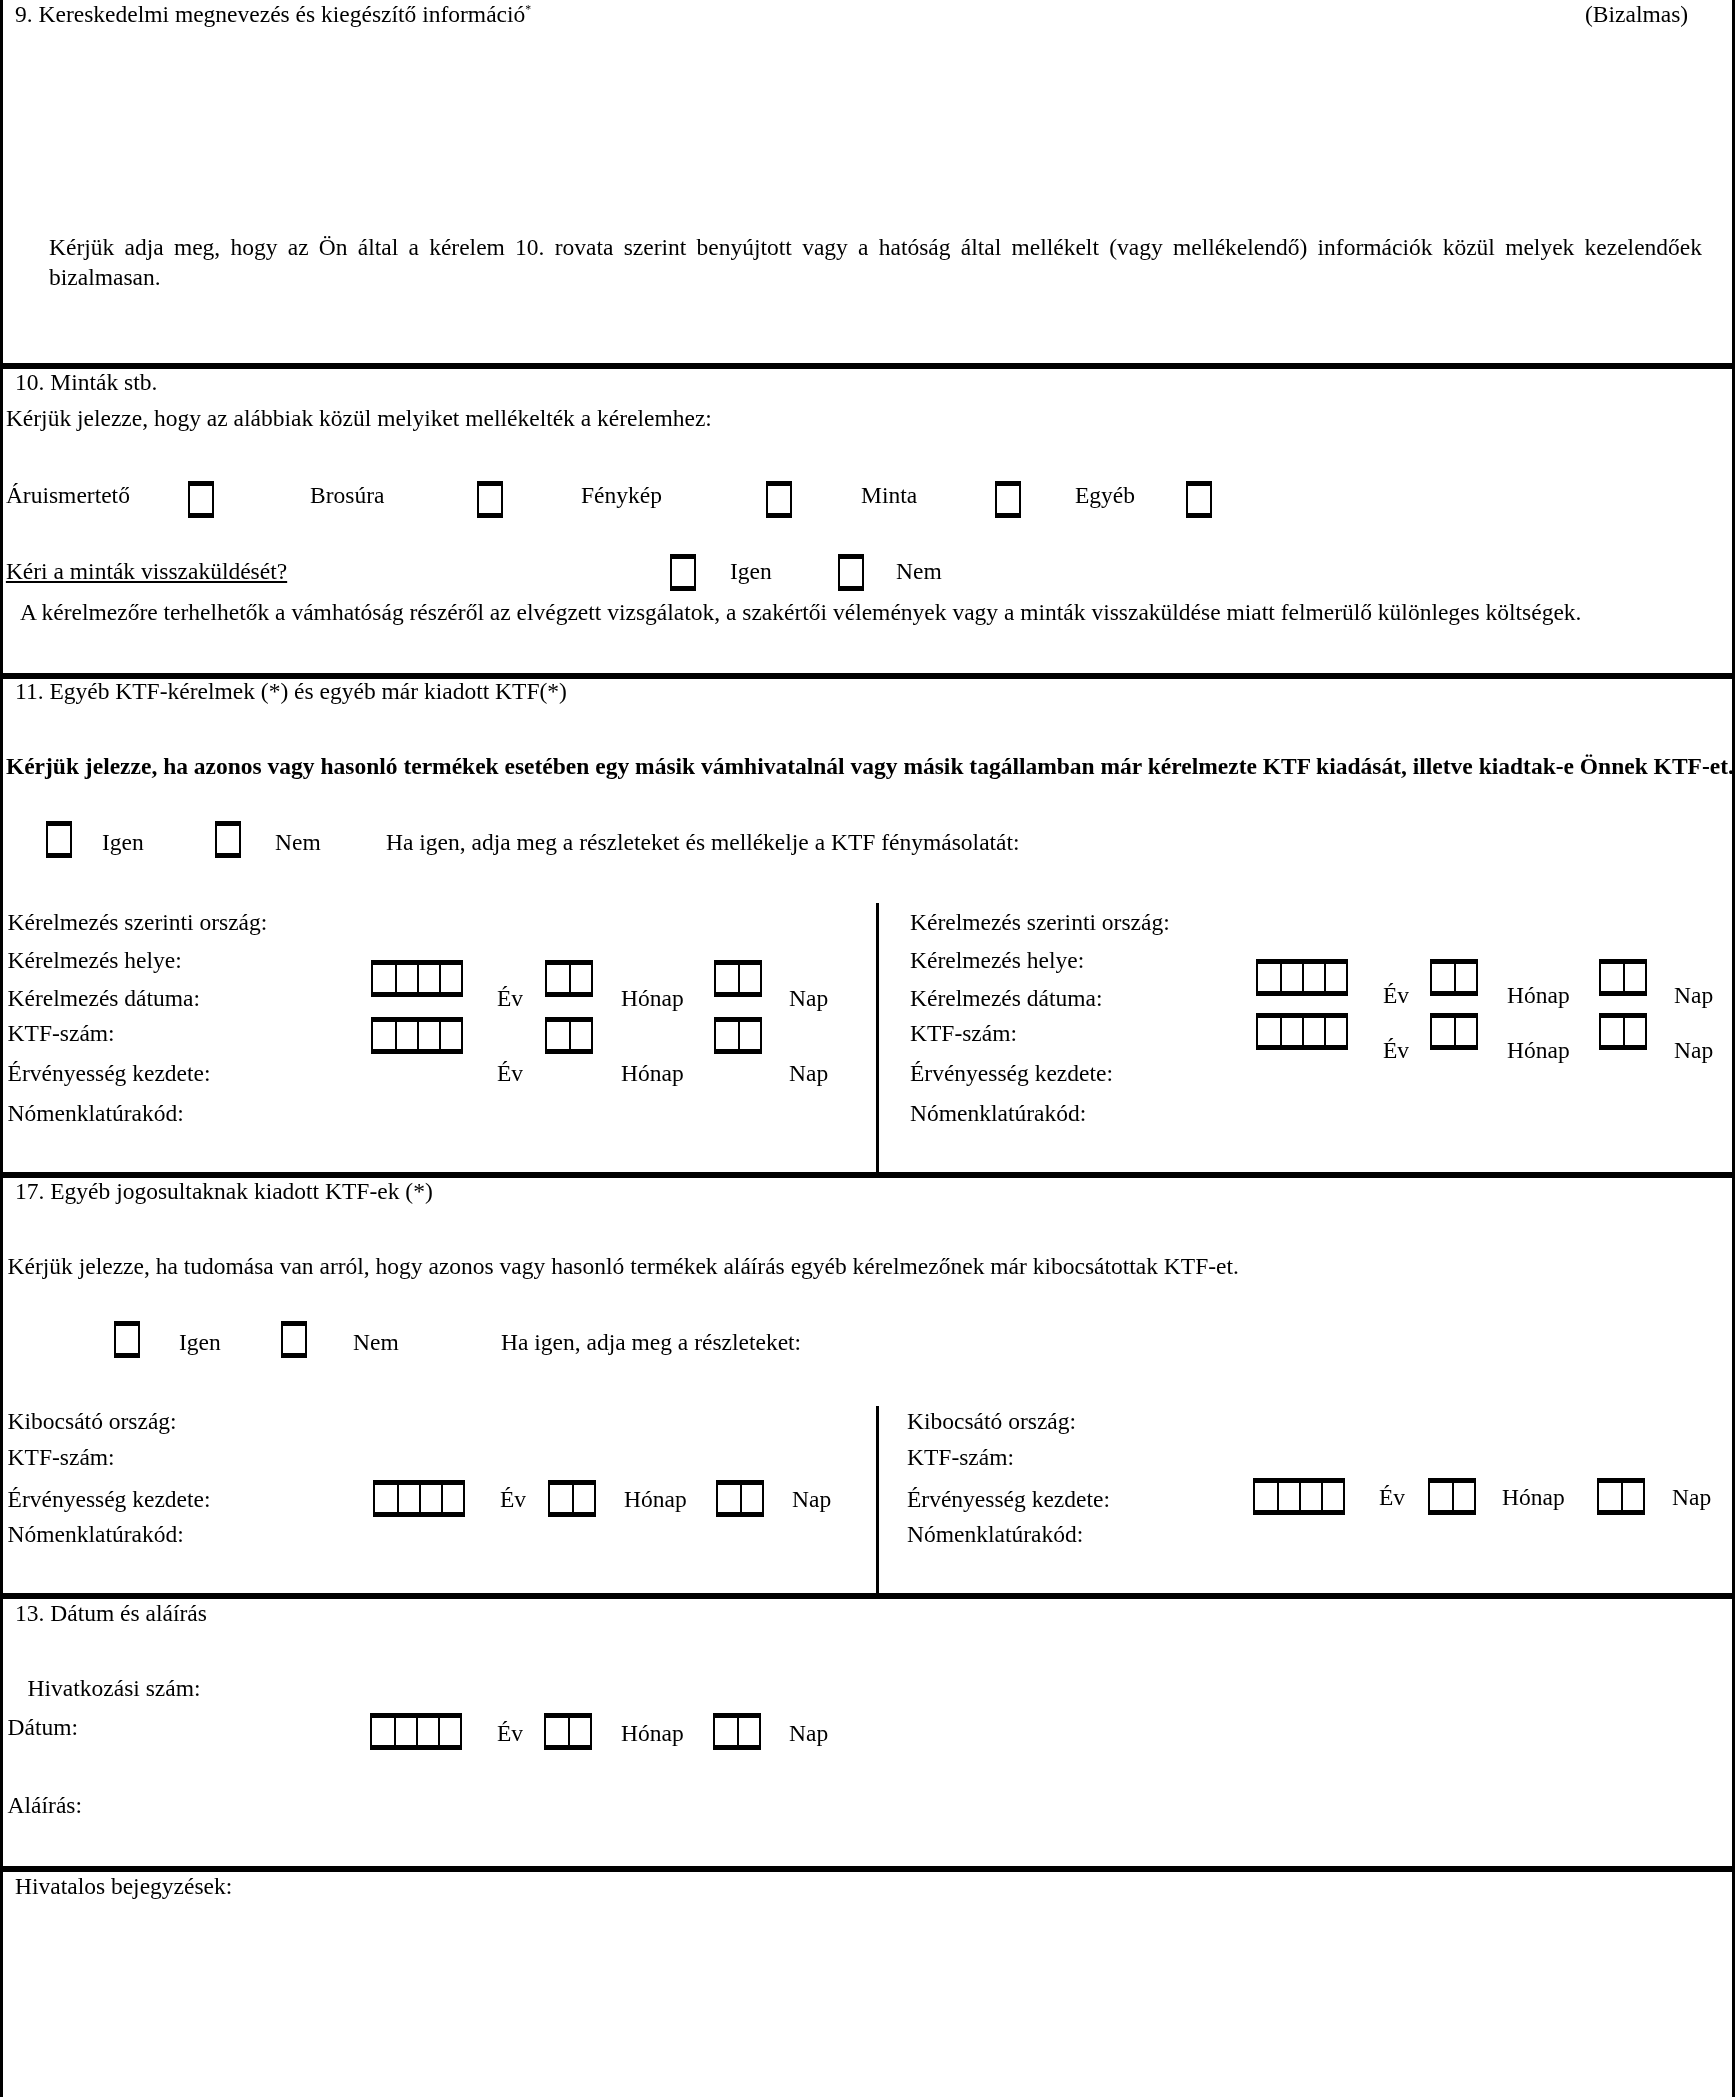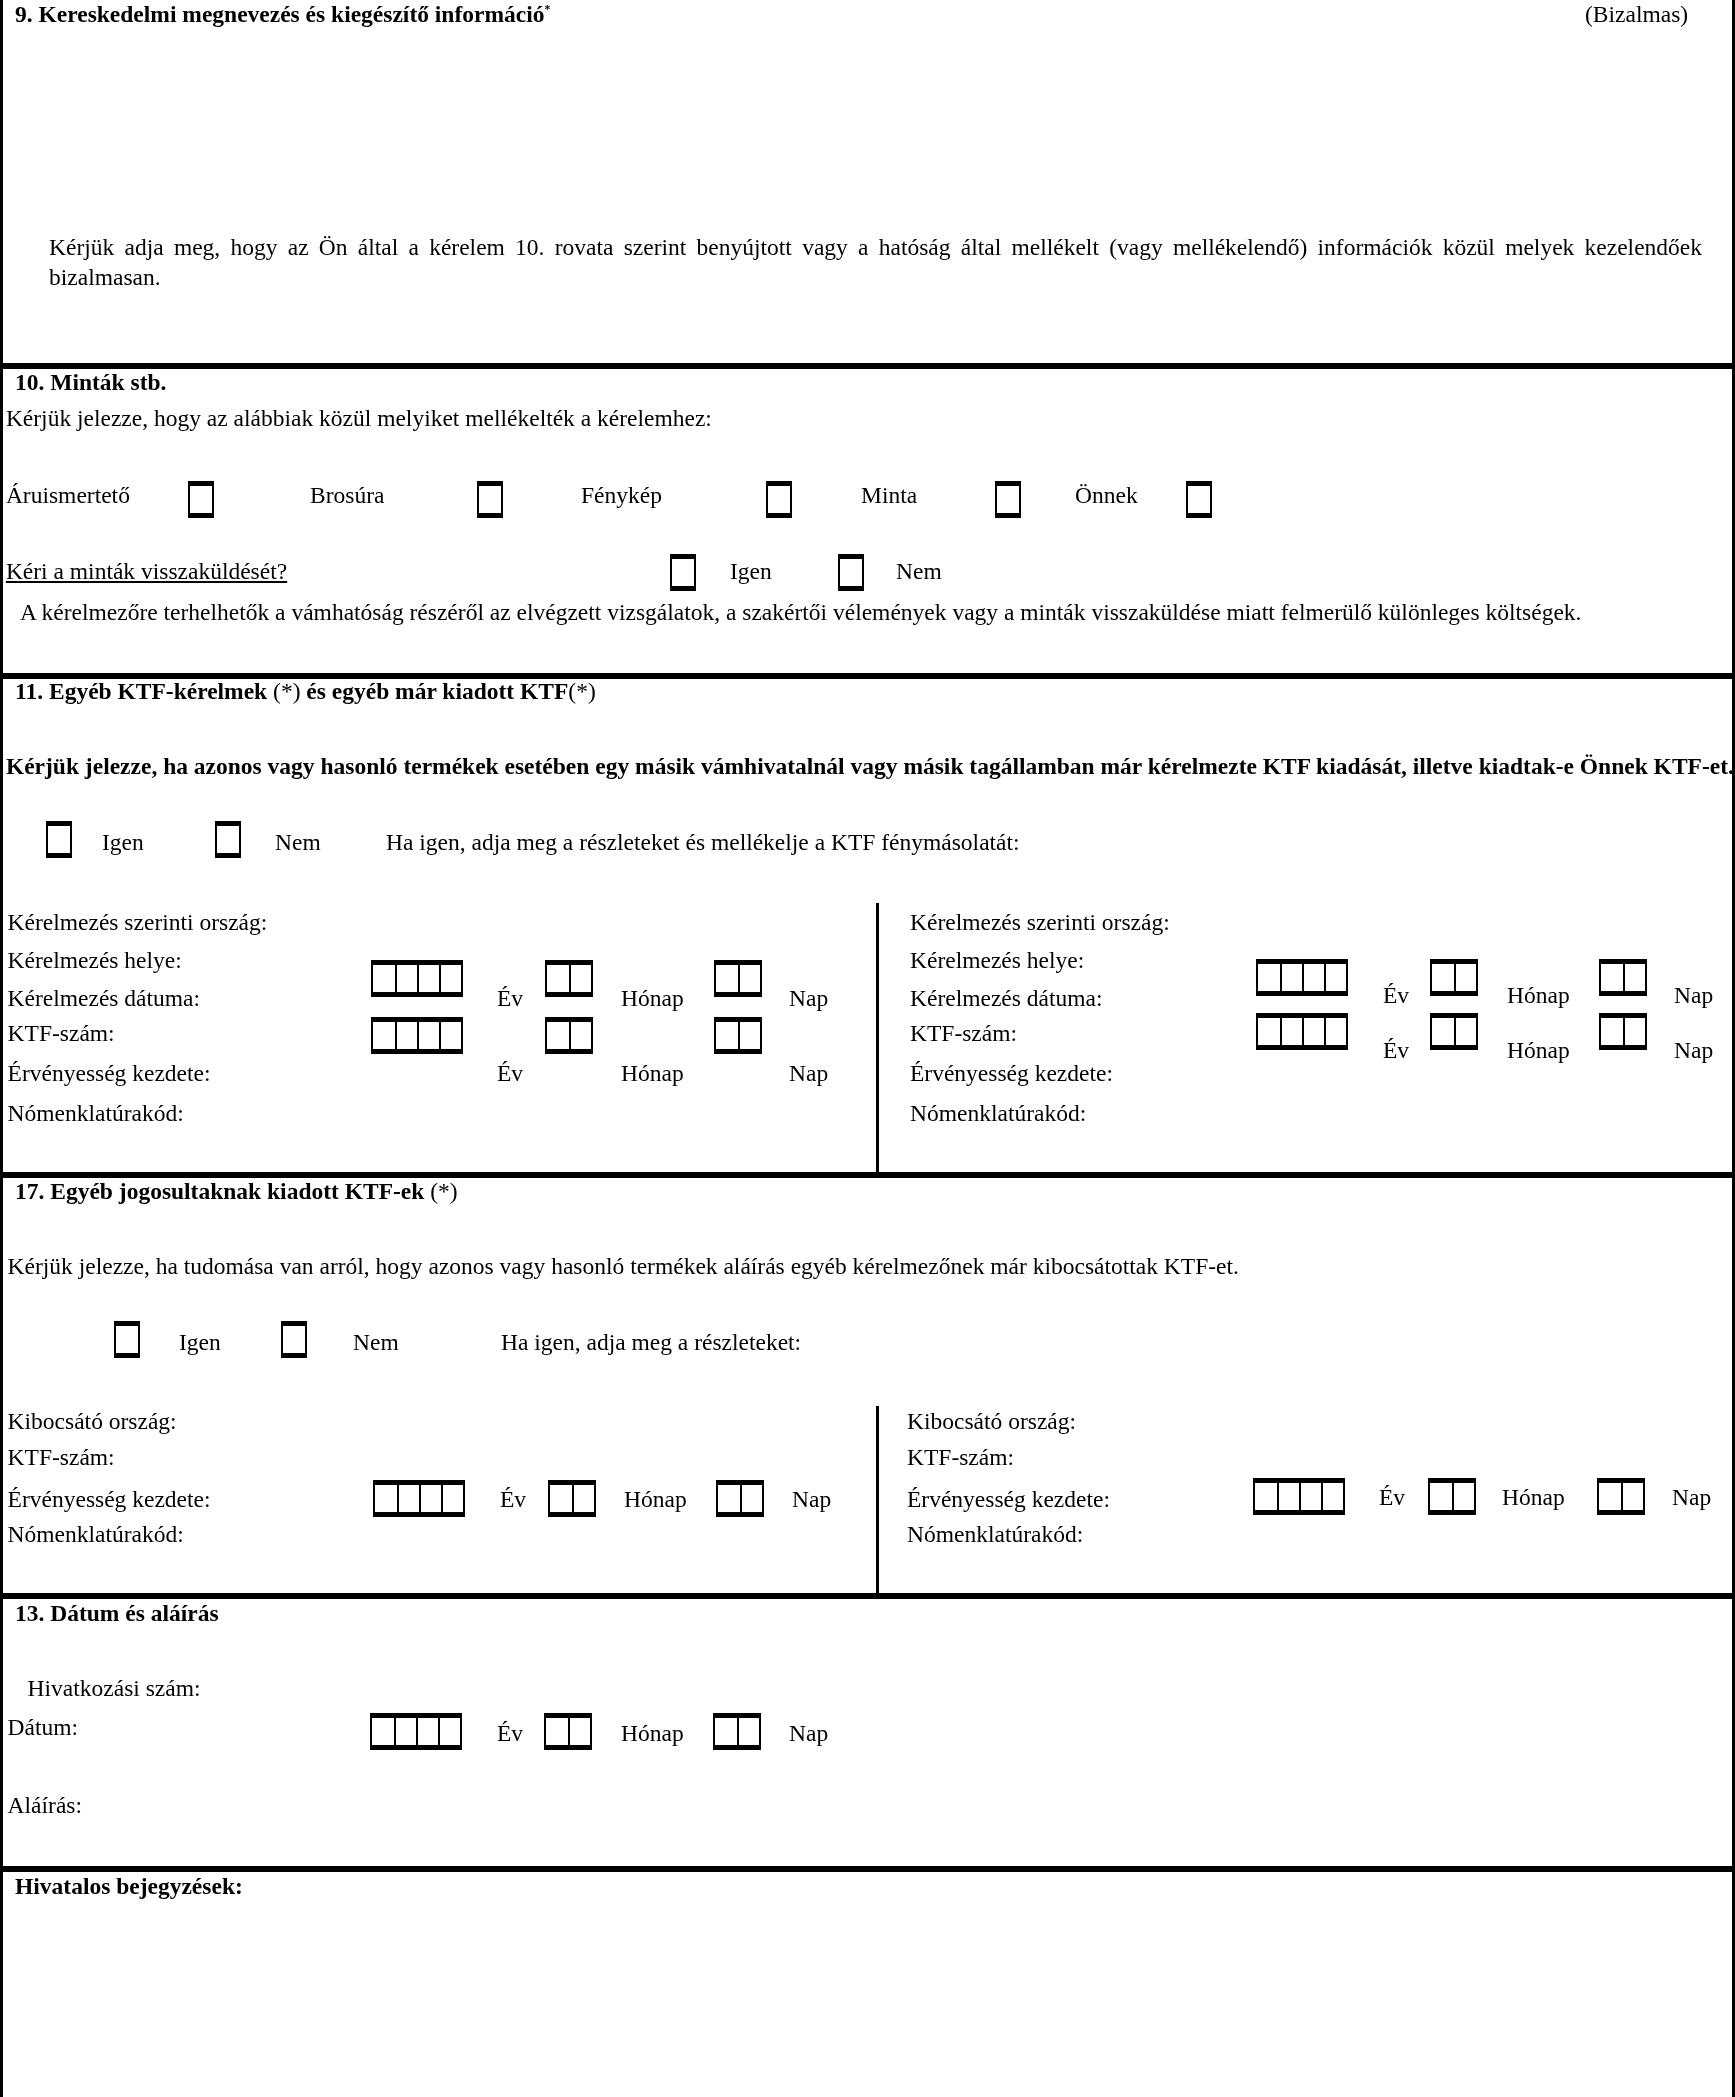--- a/index.html
+++ b/index.html
@@ -1,20 +1,20 @@
 <!DOCTYPE html>
 <html style="font-size:6.7px"><head>
 <meta charset="utf-8">
 <style>
   html, body { margin: 0; padding: 0; background: #ffffff; }
   body { width: 1736px; height: 2596px; position: relative; overflow: hidden;
          font-family: "Liberation Serif", "DejaVu Serif", serif; color: #000; }
   .abs { position: absolute; white-space: nowrap; }
   .txt { font-size: 23.5px; line-height: 1; }
-  .bold { font-weight: bold; }
+  .bold { font-weight: normal; }
   .hline { position: absolute; left: 0; width: 1732px; height: 5.9px; background: #000; }
   .vline { position: absolute; width: 3.4px; background: #000; }
   .cb { position: absolute; width: 26px; height: 37px; border: 2.9px solid #000; border-top-width: 5.5px; border-bottom-width: 5.5px; box-sizing: border-box; background: #fff; }
   .datebox { position: absolute; height: 37px; display: flex; border: 2.9px solid #000; border-top-width: 5.5px; border-bottom-width: 5.5px; box-sizing: border-box; background:#fff; }
   .datebox .cell { width: 22px; height: 100%; border-left: 2.1px solid #000; box-sizing: border-box; }
   .datebox .cell:first-child { border-left: none; }
   .justify { white-space: normal; text-align: justify; text-align-last: left; }
 </style>
 </head>
 <body>
@@ -45,21 +45,21 @@
 
     <span class="abs txt" style="left:310px; top:484px;">Brosúra</span>
     <div class="cb" style="left:477px; top:481px;"></div>
 
     <span class="abs txt" style="left:581px; top:484px;">Fénykép</span>
     <div class="cb" style="left:766px; top:481px;"></div>
 
     <span class="abs txt" style="left:861px; top:484px;">Minta</span>
     <div class="cb" style="left:995px; top:481px;"></div>
 
-    <span class="abs txt" style="left:1075px; top:484px;">Önnek</span>
+    <span class="abs txt" style="left:1075px; top:484px;">Egyéb</span>
     <div class="cb" style="left:1186px; top:481px;"></div>
   </div>
 
   <span class="abs txt" style="left:5.9px; top:560px;text-decoration:underline;">Kéri a minták visszaküldését?</span>
   <div class="cb" style="left:670px; top:554px;"></div>
   <span class="abs txt" style="left:730px; top:560px;">Igen</span>
   <div class="cb" style="left:838px; top:554px;"></div>
   <span class="abs txt" style="left:896px; top:560px;">Nem</span>
 
   <span class="abs txt" style="left:20px; top:601px;">A kérelmezőre terhelhetők a vámhatóság részéről az elvégzett vizsgálatok, a szakértői vélemények vagy a minták visszaküldése miatt felmerülő különleges költségek.</span>

